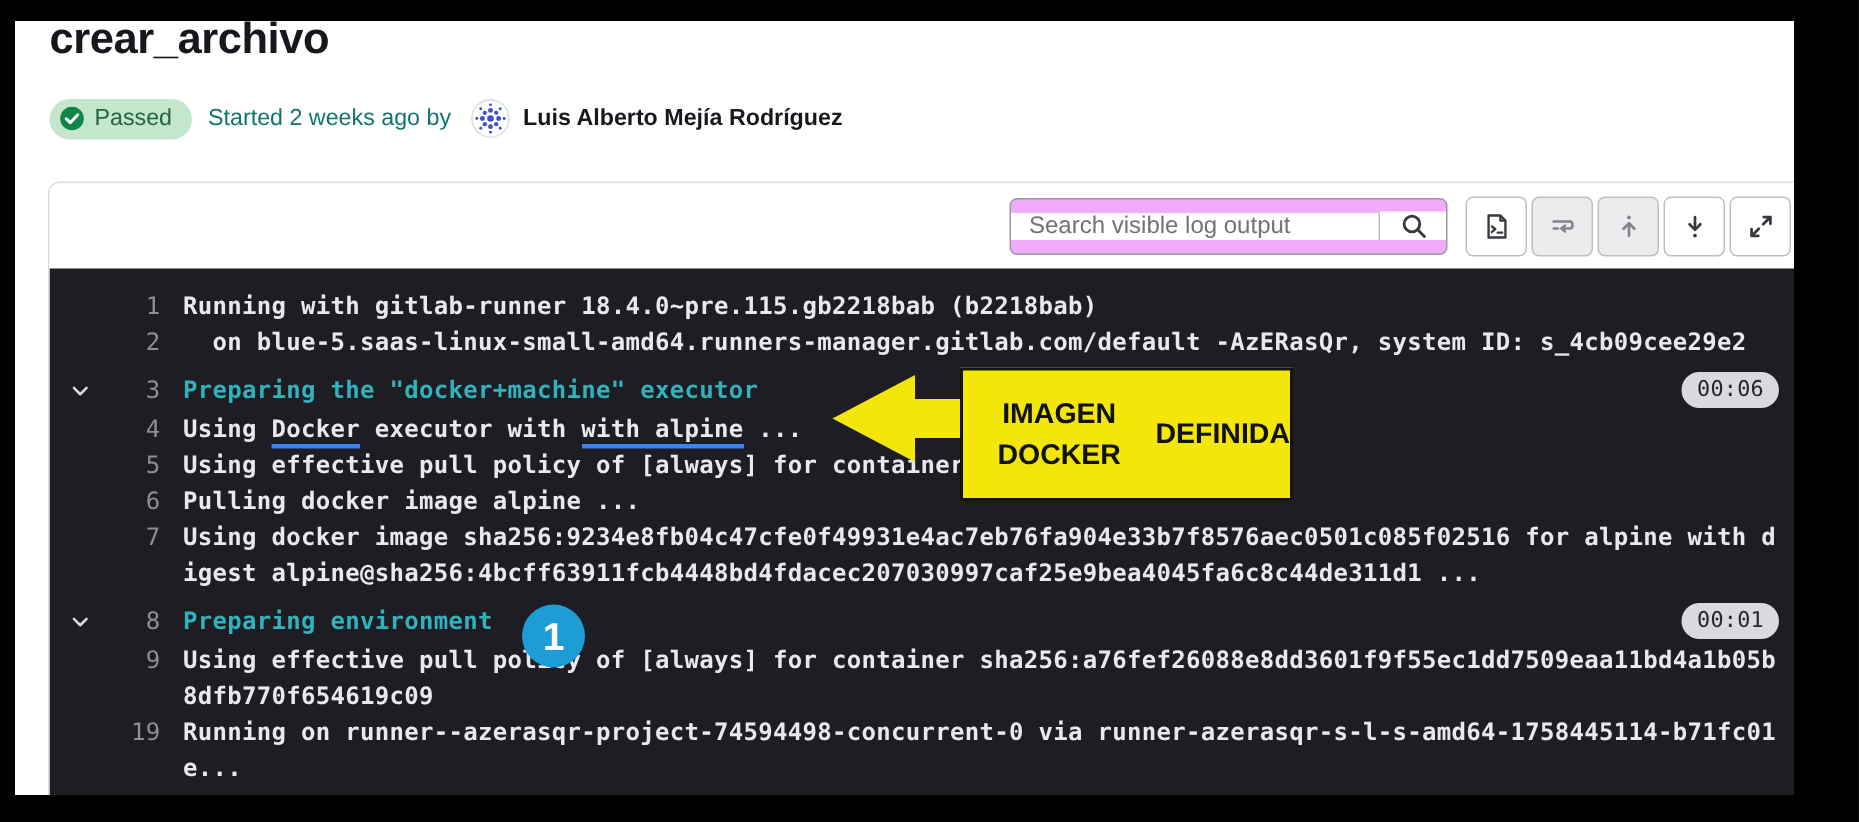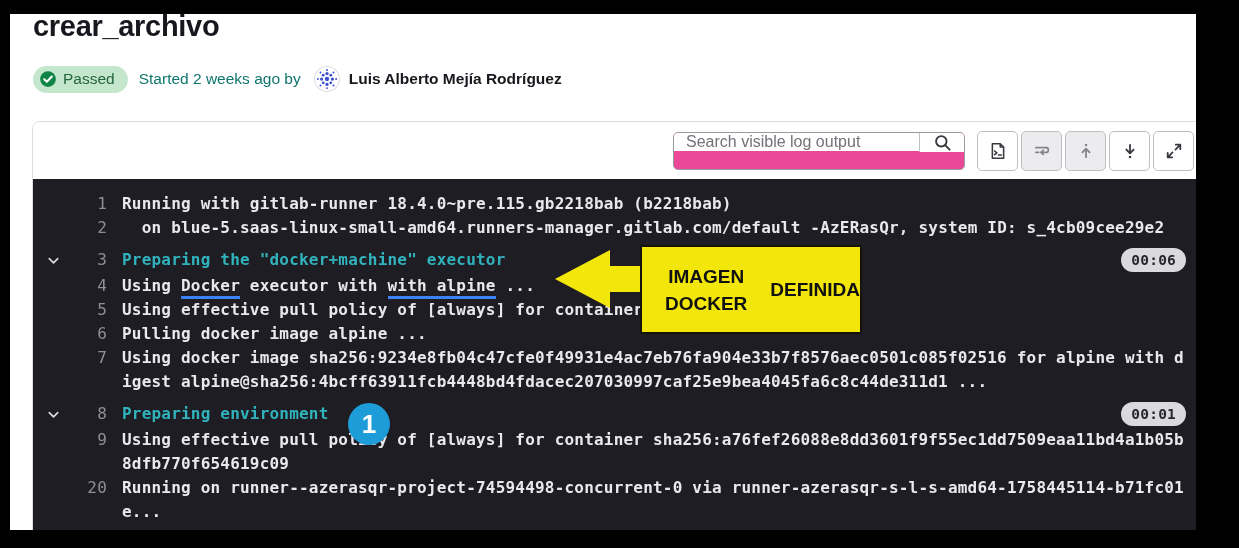--- a/index.html
+++ b/index.html
@@ -35,22 +35,22 @@
   
   .log-container {
     position: absolute; left: 22px; top: 107px; width: 1181px; height: 430px;
     border: 1px solid #dcdcde; border-radius: 8px; background: #fff; overflow: hidden;
   }
   .log-toolbar {
     height: 57px; display: flex; align-items: center; justify-content: flex-end;
     gap: 12px; padding-right: 18px; background: #fff;
   }
   .search-group {
-    display: flex; align-items: flex-start; height: 38px; width: 292px;
-    border: 1px solid #9b9aa0; border-radius: 5px; overflow: hidden; background: #ec4899;
+    display: flex; align-items: center; height: 38px; width: 292px;
+    border: 1px solid #9b9aa0; border-radius: 5px; overflow: hidden; background: #f0abfc;
   }
   .search-input {
     flex: 1; border: 0; outline: none; padding: 0 12px; font-size: 16px;
     font-family: "Liberation Sans", sans-serif; color: #333; min-width: 0;
   }
   .search-input::placeholder { color: #737278; opacity: 1; }
   .search-btn {
     width: 45px; border: 0; border-left: 1px solid #bfbfc3; background: #fff;
     display: flex; align-items: center; justify-content: center; cursor: pointer; color: #3a383f;
   }
@@ -80,21 +80,21 @@
   }
   .ltext {
     flex: 1; margin-left: 15px; padding-right: 28px; color: #e9e9ec; font-weight: 700;
     white-space: pre-wrap; word-break: break-all;
   }
   .section .ltext { color: #30b3bc; }
   .hl-underline { border-bottom: 3px solid #3b82f6; padding-bottom: 1px; }
   .duration {
     flex: none; margin-left: 12px; margin-right: 26px; height: 24px;
     background: #d9d9de; color: #28272f; border-radius: 12px; padding: 0 10px;
-    display: flex; align-items: center; font-size: 14.5px; font-weight: 700;
+    display: flex; align-items: center; font-size: 14.5px; font-weight: 400;
   }
 
   
   .annot-arrow { position: absolute; left: 543px; top: 234px; pointer-events: none; }
   .annot-box {
     position: absolute; left: 630px; top: 231px; width: 222px; height: 89px;
     background: #f2e60b; border: 2px solid #14140a;
     display: flex; flex-direction: row; align-items: center; justify-content: center;
     color: #111; font-size: 19px; font-weight: 600; line-height: 27px; text-align: center;
   }
@@ -248,21 +248,21 @@
             <span class="ltext"><span>Preparing environment</span></span>
             <span class="duration">00:01</span>
           </div>
           <div class="log-row">
             <span class="chev"></span>
             <span class="lnum">9</span>
             <span class="ltext"><span>Using effective pull policy of [always] for container sha256:a76fef26088e8dd3601f9f55ec1dd7509eaa11bd4a1b05b8dfb770f654619c09</span></span>
           </div>
           <div class="log-row">
             <span class="chev"></span>
-            <span class="lnum">20</span>
+            <span class="lnum">19</span>
             <span class="ltext"><span>Running on runner--azerasqr-project-74594498-concurrent-0 via runner-azerasqr-s-l-s-amd64-1758445114-b71fc01e...</span></span>
           </div>
         </div>
     </div>
 
     <svg class="annot-arrow" width="110" height="64" viewBox="0 0 110 64">
       <polygon points="2,31 57,2 57,18 109,18 109,44 57,44 57,60" fill="#f2e60b"></polygon>
     </svg>
     <div class="annot-box">
       <div>IMAGEN DOCKER</div>

